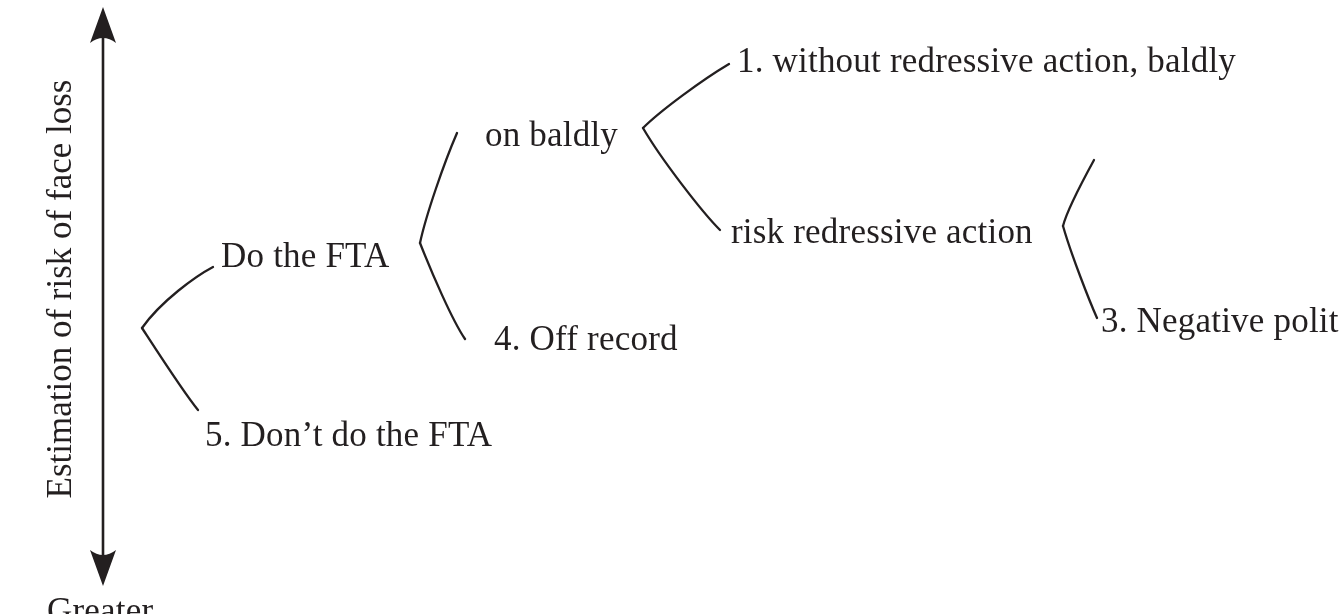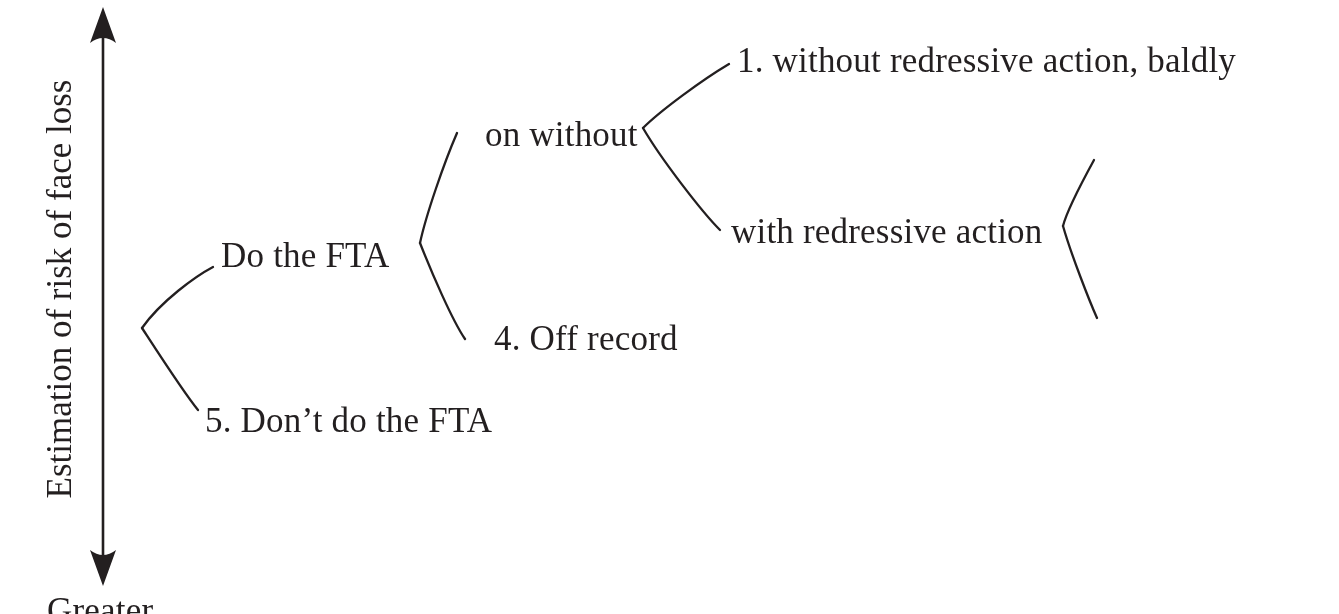--- a/index.html
+++ b/index.html
@@ -63,27 +63,28 @@
       <path d="M 643,128 C 661,159 702,212 720,230"></path>
       <path d="M 1094,160 C 1082,182 1067,210 1063,226"></path>
       <path d="M 1063,226 C 1071,254 1089,300 1097,318"></path>
     </g>
   </svg>
 
   <div id="axis-label">Estimation of risk of face loss</div>
 
   <div class="node" style="left:221px; top:235px;">Do the FTA</div>
 
-  <div class="node" style="left:205px; top:400px;">5. Don’t do the FTA</div>
+  <div class="node" style="left:205px; top:414px;">5. Don’t do the FTA</div>
 
-  <div class="node" style="left:485px; top:114px;">on without</div>
+  <div class="node" style="left:485px; top:114px;">on baldly</div>
 
   <div class="node" style="left:494px; top:318px;">4. Off record</div>
 
   <div class="node" style="left:737px; top:40px;font-family:Liberation Serif, serif;">1. without redressive action, baldly</div>
 
-  <div class="node" style="left:731px; top:211px;">with redressive action</div>
+  <div class="node" style="left:731px; top:211px;">risk redressive action</div>
 
 
+  <div class="node" style="left:1101px; top:300px;">3. Negative polit</div>
 
   <div class="node" style="left:47px; top:590px;">Greater</div>
 
 </div>
 
 </body></html>

